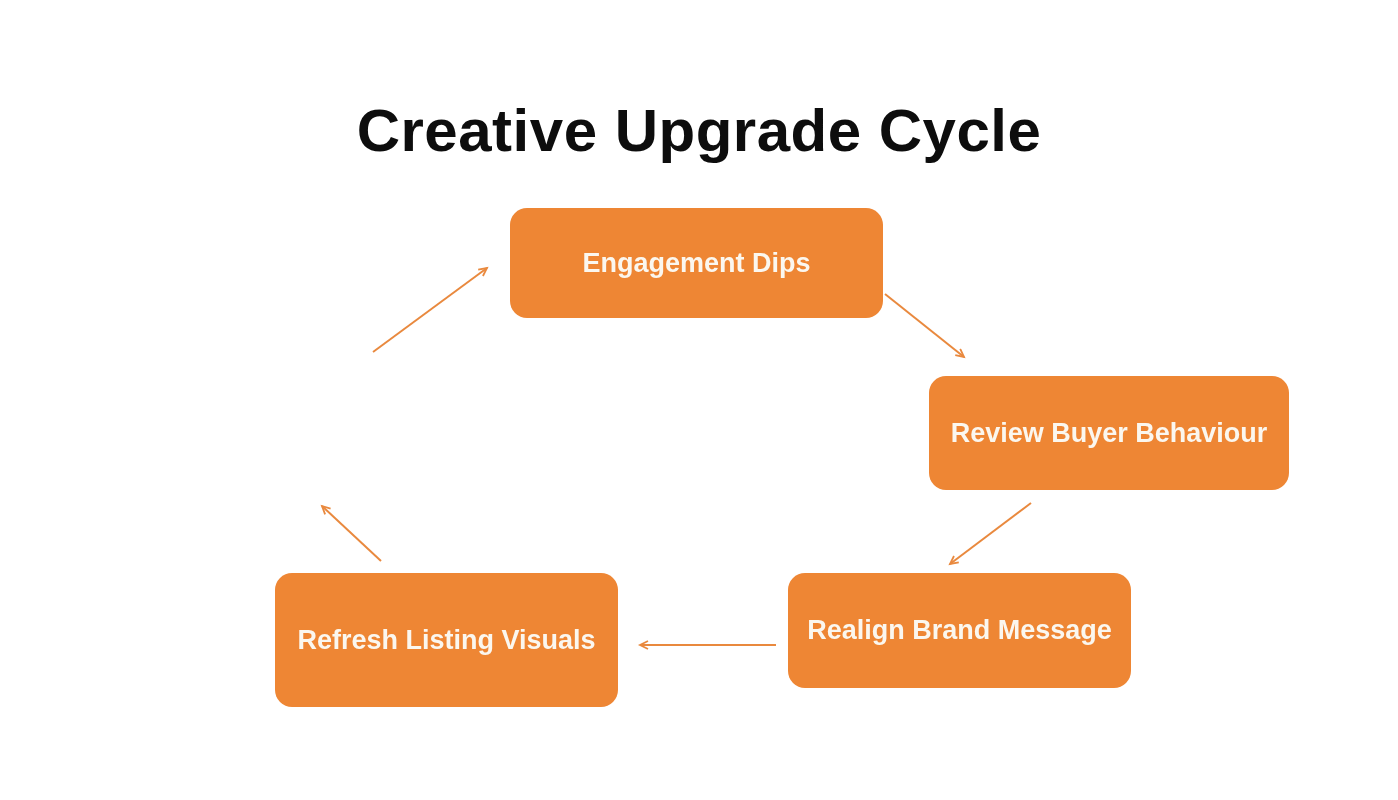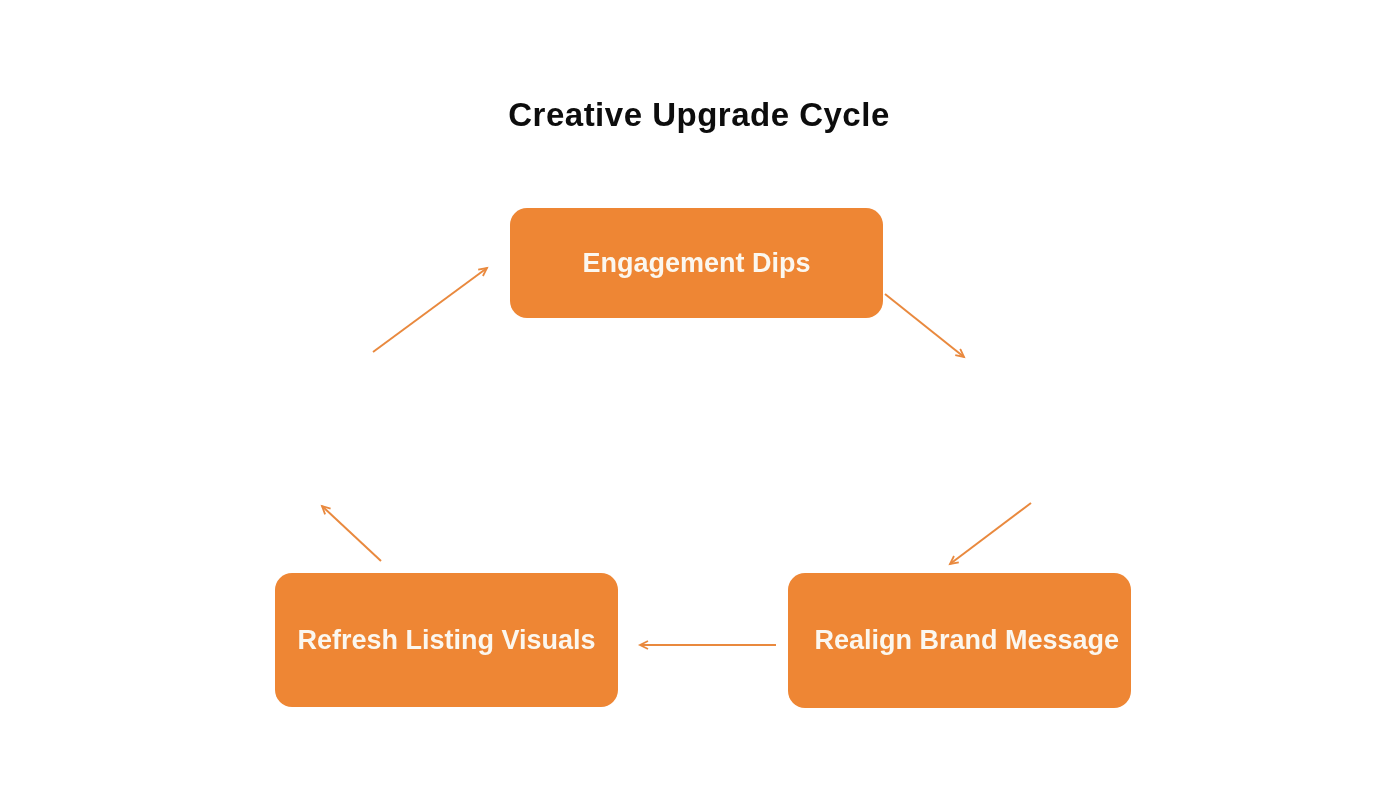--- a/index.html
+++ b/index.html
@@ -15,21 +15,21 @@
     background: #ffffff;
     overflow: hidden;
   }
   .diagram-title {
     position: absolute;
     top: 96px;
     left: 0;
     width: 100%;
     margin: 0;
     text-align: center;
-    font-size: 33px;
+    font-size: 60px;
     font-weight: 800;
     letter-spacing: 0.5px;
     color: #0d0d0d;
     font-family: "Liberation Sans", sans-serif;
   }
   .node {
     position: absolute;
     background: #EE8634;
     border-radius: 17px;
     display: flex;
@@ -37,21 +37,21 @@
     justify-content: center;
     color: #FBF7EF;
     font-size: 27px;
     font-weight: 600;
     text-align: center;
     box-sizing: border-box;
     padding: 12px 12px;
   }
   .node-engagement { left: 510px; top: 208px; width: 373px; height: 110px; }
   .node-review     { left: 929px; top: 376px; width: 360px; height: 114px; }
-  .node-realign    { left: 788px; top: 573px; width: 343px; height: 135px; justify-content: flex-end; }
+  .node-realign    { left: 788px; top: 573px; width: 343px; height: 115px; }
   .node-refresh    { left: 275px; top: 573px; width: 343px; height: 134px; }
   .node-optimize   { left: 126px; top: 376px; width: 343px; height: 114px; }
   .arrow-layer {
     position: absolute;
     left: 0;
     top: 0;
     width: 1398px;
     height: 800px;
     pointer-events: none;
   }
@@ -73,20 +73,23 @@
     <line x1="1031" y1="503" x2="950" y2="564" stroke="#E9893E" stroke-width="2" marker-end="url(#arrowhead)"></line>
     <line x1="776" y1="645" x2="640" y2="645" stroke="#E9893E" stroke-width="2" marker-end="url(#arrowhead)"></line>
     <line x1="381" y1="561" x2="322" y2="506" stroke="#E9893E" stroke-width="2" marker-end="url(#arrowhead)"></line>
     <line x1="373" y1="352" x2="487" y2="268" stroke="#E9893E" stroke-width="2" marker-end="url(#arrowhead)"></line>
   </svg>
 
   <div class="node node-engagement">
     <span>Engagement Dips</span>
   </div>
 
+  <div class="node node-review">
+    <span>Review Buyer Behaviour</span>
+  </div>
 
   <div class="node node-realign">
     <span>Realign Brand Message</span>
   </div>
 
   <div class="node node-refresh">
     <span>Refresh Listing Visuals</span>
   </div>
 
 

